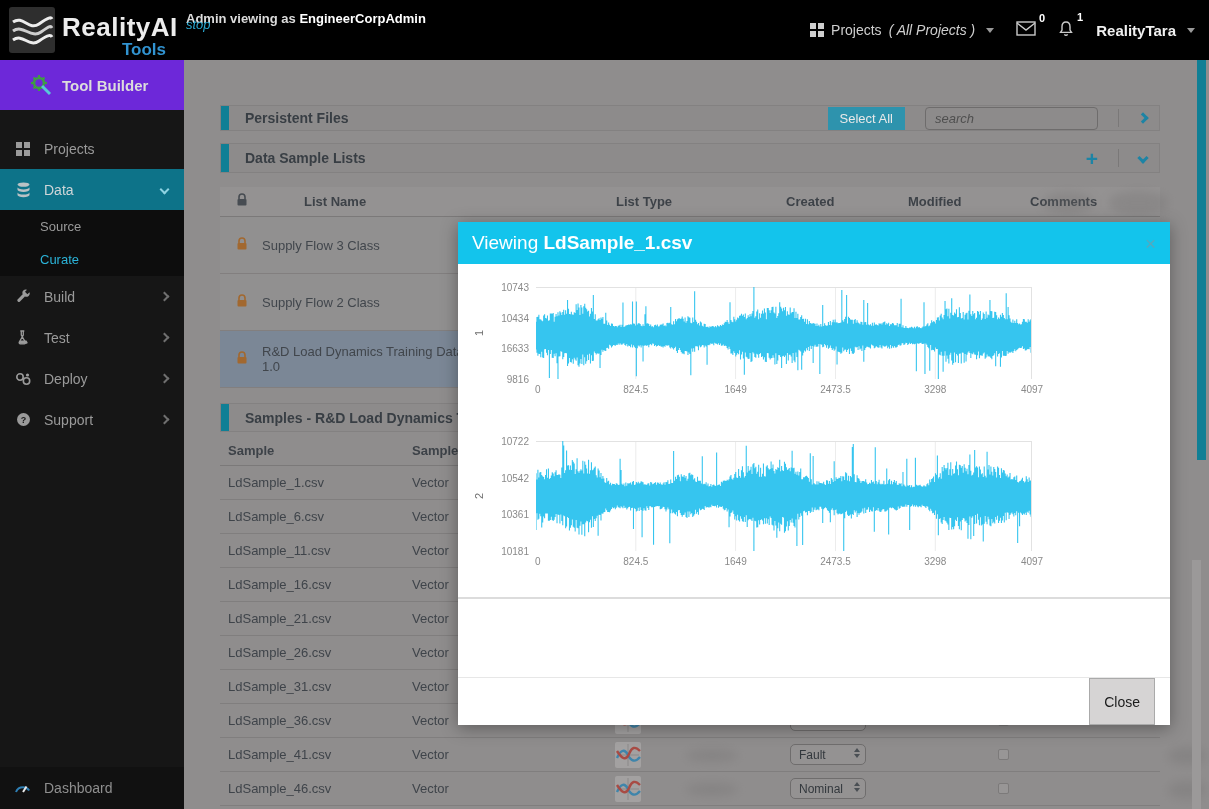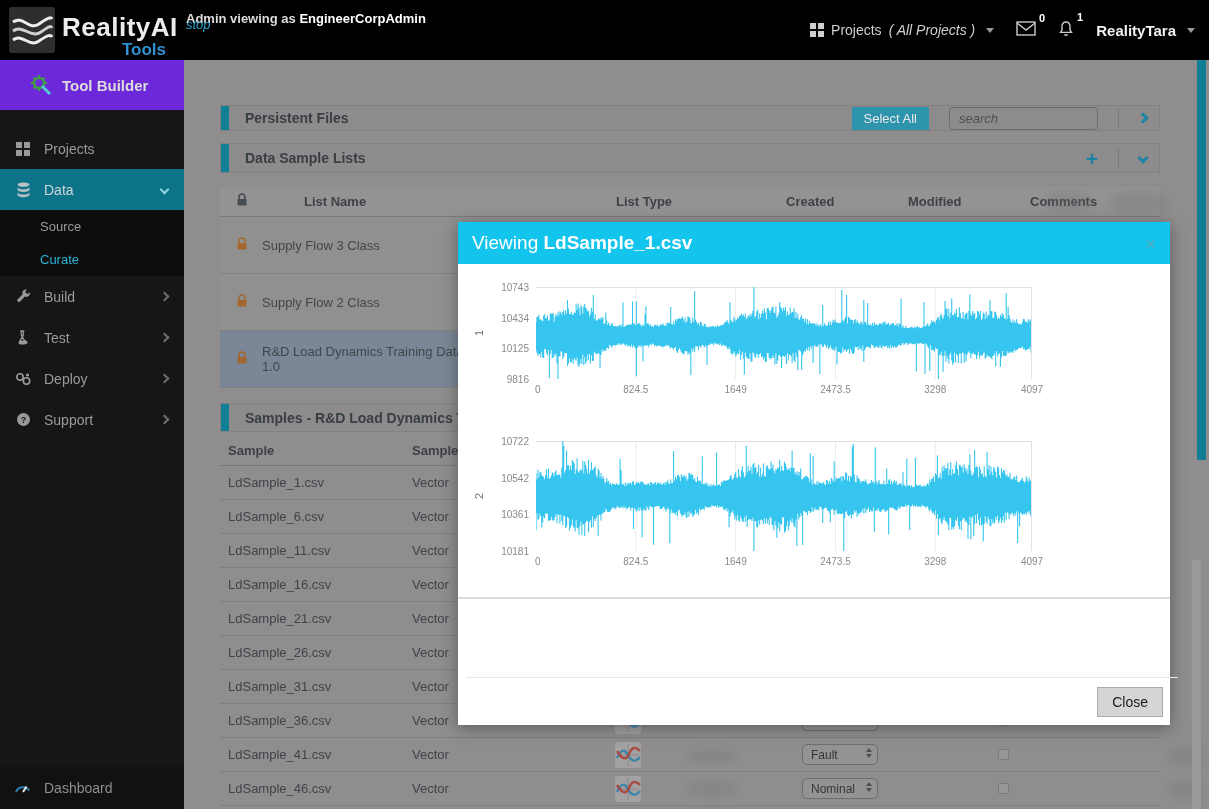--- a/index.html
+++ b/index.html
@@ -42,21 +42,21 @@
   .side-ico { width:18px; height:16px; display:flex; align-items:center; justify-content:center; }
 
   
   .main { position:absolute; left:184px; top:60px; width:1025px; height:749px; background:#8f8d8d; }
   .content { padding:45px 0 0 36px; width:976px; }
   .panel-head { width:940px; height:26px; background:#8d8b8b; border:1px solid #838181; display:flex; align-items:center; }
   .accent { width:8px; height:100%; background:#0f7f95; flex:0 0 8px; }
   .panel-title { font-size:14px; font-weight:bold; color:#383e44; padding-left:16px; flex:1; }
   .ph-right { display:flex; align-items:center; gap:20px; padding-right:12px; }
   .btn-selectall { background:#2e93ad; color:#e9e9e9; font-size:13px; border:none; padding:4px 12px; cursor:pointer; }
-  .search-input { width:149px; height:23px; border:1px solid #6e6c6c; border-radius:4px; background:transparent;
+  .search-input { width:173px; height:23px; border:1px solid #6e6c6c; border-radius:4px; background:transparent;
     font-style:italic; font-size:13px; color:#4f4f4f; padding:0 9px; font-family:"Liberation Sans",sans-serif; }
   .search-input::placeholder { color:#4f4f4f; opacity:1; }
   .vdiv { width:1px; height:18px; background:#7a7878; }
   .teal-chev { display:inline-block; width:8px; height:8px; border-right:3px solid #1d84a5; border-bottom:3px solid #1d84a5; }
   .teal-chev.r { transform:rotate(-45deg); }
   .teal-chev.d { transform:rotate(45deg); }
   .plus-ico { color:#1d84a5; font-size:21px; font-weight:bold; line-height:1; cursor:pointer; }
 
   .dsl-head { margin-top:12px; height:30px; }
   .tablehead { width:940px; height:30px; margin-top:14px; background:#949292; border-bottom:1px solid #7b7979;
@@ -78,21 +78,21 @@
     font-size:13px; font-weight:bold; color:#3d4248; border-bottom:1px solid #7b7979; }
   .sc-sample { width:192px; padding-left:8px; }
   .sc-type { width:176px; }
   .sc-icon { width:80px; display:flex; justify-content:center; }
   .sc-date { width:120px; position:relative; }
   .sc-class { width:170px; }
   .sc-check { width:90px; display:flex; justify-content:center; }
   .sc-extra { flex:1; position:relative; }
   .sa-row { width:940px; height:34px; display:flex; align-items:center; font-size:13px; color:#3f444a; border-bottom:1px solid #807e7e; }
   .chart-ico { width:26px; height:26px; background:#a3a1a1; border-radius:2px; }
-  .class-select { width:76px; height:21px; margin-left:14px; border:1px solid #6f6d6d; border-radius:5px;
+  .class-select { width:76px; height:21px; margin-left:2px; border:1px solid #6f6d6d; border-radius:5px;
     background:#949292; display:flex; align-items:center; font-size:12px; color:#33383d; padding-left:8px; position:relative; cursor:pointer; }
   .stepper { position:absolute; right:5px; top:3px; display:flex; flex-direction:column; gap:2px; }
   .stepper i { width:0; height:0; border-left:3.5px solid transparent; border-right:3.5px solid transparent; display:block; }
   .stepper .up { border-bottom:4px solid #4a4f54; }
   .stepper .dn { border-top:4px solid #4a4f54; }
   .checkbox { width:11px; height:11px; border:1px solid #7c7a7a; background:#989696; border-radius:2px; cursor:pointer; }
 
   
   .scroll-teal { position:absolute; left:1197px; top:60px; width:9px; height:400px; background:#0f7f95; z-index:6; }
   .scroll-gray { position:absolute; left:1192px; top:560px; width:9px; height:249px; background:#9b9999; z-index:4; }
@@ -110,21 +110,21 @@
   .ylab { width:22px; display:flex; align-items:center; justify-content:center; font-size:11px; color:#6f6f6f;
     transform:rotate(180deg); writing-mode:vertical-rl; }
   .yticks { width:46px; position:relative; font-size:10px; color:#8a8a8a; }
   .yticks span { position:absolute; right:7px; transform:translateY(-50%); }
   .plot { position:relative; width:496px; }
   .plot svg { display:block; }
   .xticks { position:absolute; left:0; top:100%; width:496px; height:18px; font-size:10px; color:#8a8a8a; }
   .xticks span { position:absolute; top:5px; transform:translateX(-50%); }
   .modal-div1 { margin-top:46px; height:2px; background:#dcdcdc; width:712px; }
   .modal-foot { position:absolute; left:0; bottom:0; width:712px; height:48px; border-top:1px solid #e7e7e7;
-    display:flex; align-items:center; justify-content:flex-end; padding-right:15px;margin-left:8px; }
+    display:flex; justify-content:flex-end; padding-right:15px; }
   .btn-close { background:#d6d4d4; border:1px solid #aaa; font-size:14px; color:#1b1b1b; padding:6px 14px;
     cursor:pointer; font-family:"Liberation Sans",sans-serif; }
 </style>
 </head>
 <body>
 
 <div class="topbar">
   <div class="logo-box">
     <svg width="46" height="46" viewBox="0 0 46 46">
       <path d="M4 15 C14 8, 20 24, 30 17 S42 10, 43 12" fill="none" stroke="#ededed" stroke-width="3"></path>
@@ -630,21 +630,21 @@
       <span>Viewing </span><b>LdSample_1.csv</b>
     </div>
     <span class="modal-x">×</span>
   </div>
   <div class="modal-body">
     <div class="chart">
       <div class="ylab">1</div>
       <div class="yticks" style="height:92px">
           <span style="top: 0%;">10743</span>
           <span style="top: 33.3333%;">10434</span>
-          <span style="top: 66.6667%;">10125</span>
+          <span style="top: 66.6667%;">16633</span>
           <span style="top: 100%;">9816</span>
         </div>
       <div class="plot" style="height:92px">
           <svg width="496" height="92" viewBox="0 0 496 92" style="position:absolute;left:0;top:0">
             <line x1="99.8" y1="0" x2="99.8" y2="92" stroke="#ececec" stroke-width="1"></line>
             <line x1="199.6" y1="0" x2="199.6" y2="92" stroke="#ececec" stroke-width="1"></line>
             <line x1="299.5" y1="0" x2="299.5" y2="92" stroke="#ececec" stroke-width="1"></line>
             <line x1="399.3" y1="0" x2="399.3" y2="92" stroke="#ececec" stroke-width="1"></line>
             <line x1="496.0" y1="0" x2="496.0" y2="92" stroke="#ececec" stroke-width="1"></line>
             <line x1="0" y1="0.5" x2="496" y2="0.5" stroke="#e2e2e2" stroke-width="1"></line>

